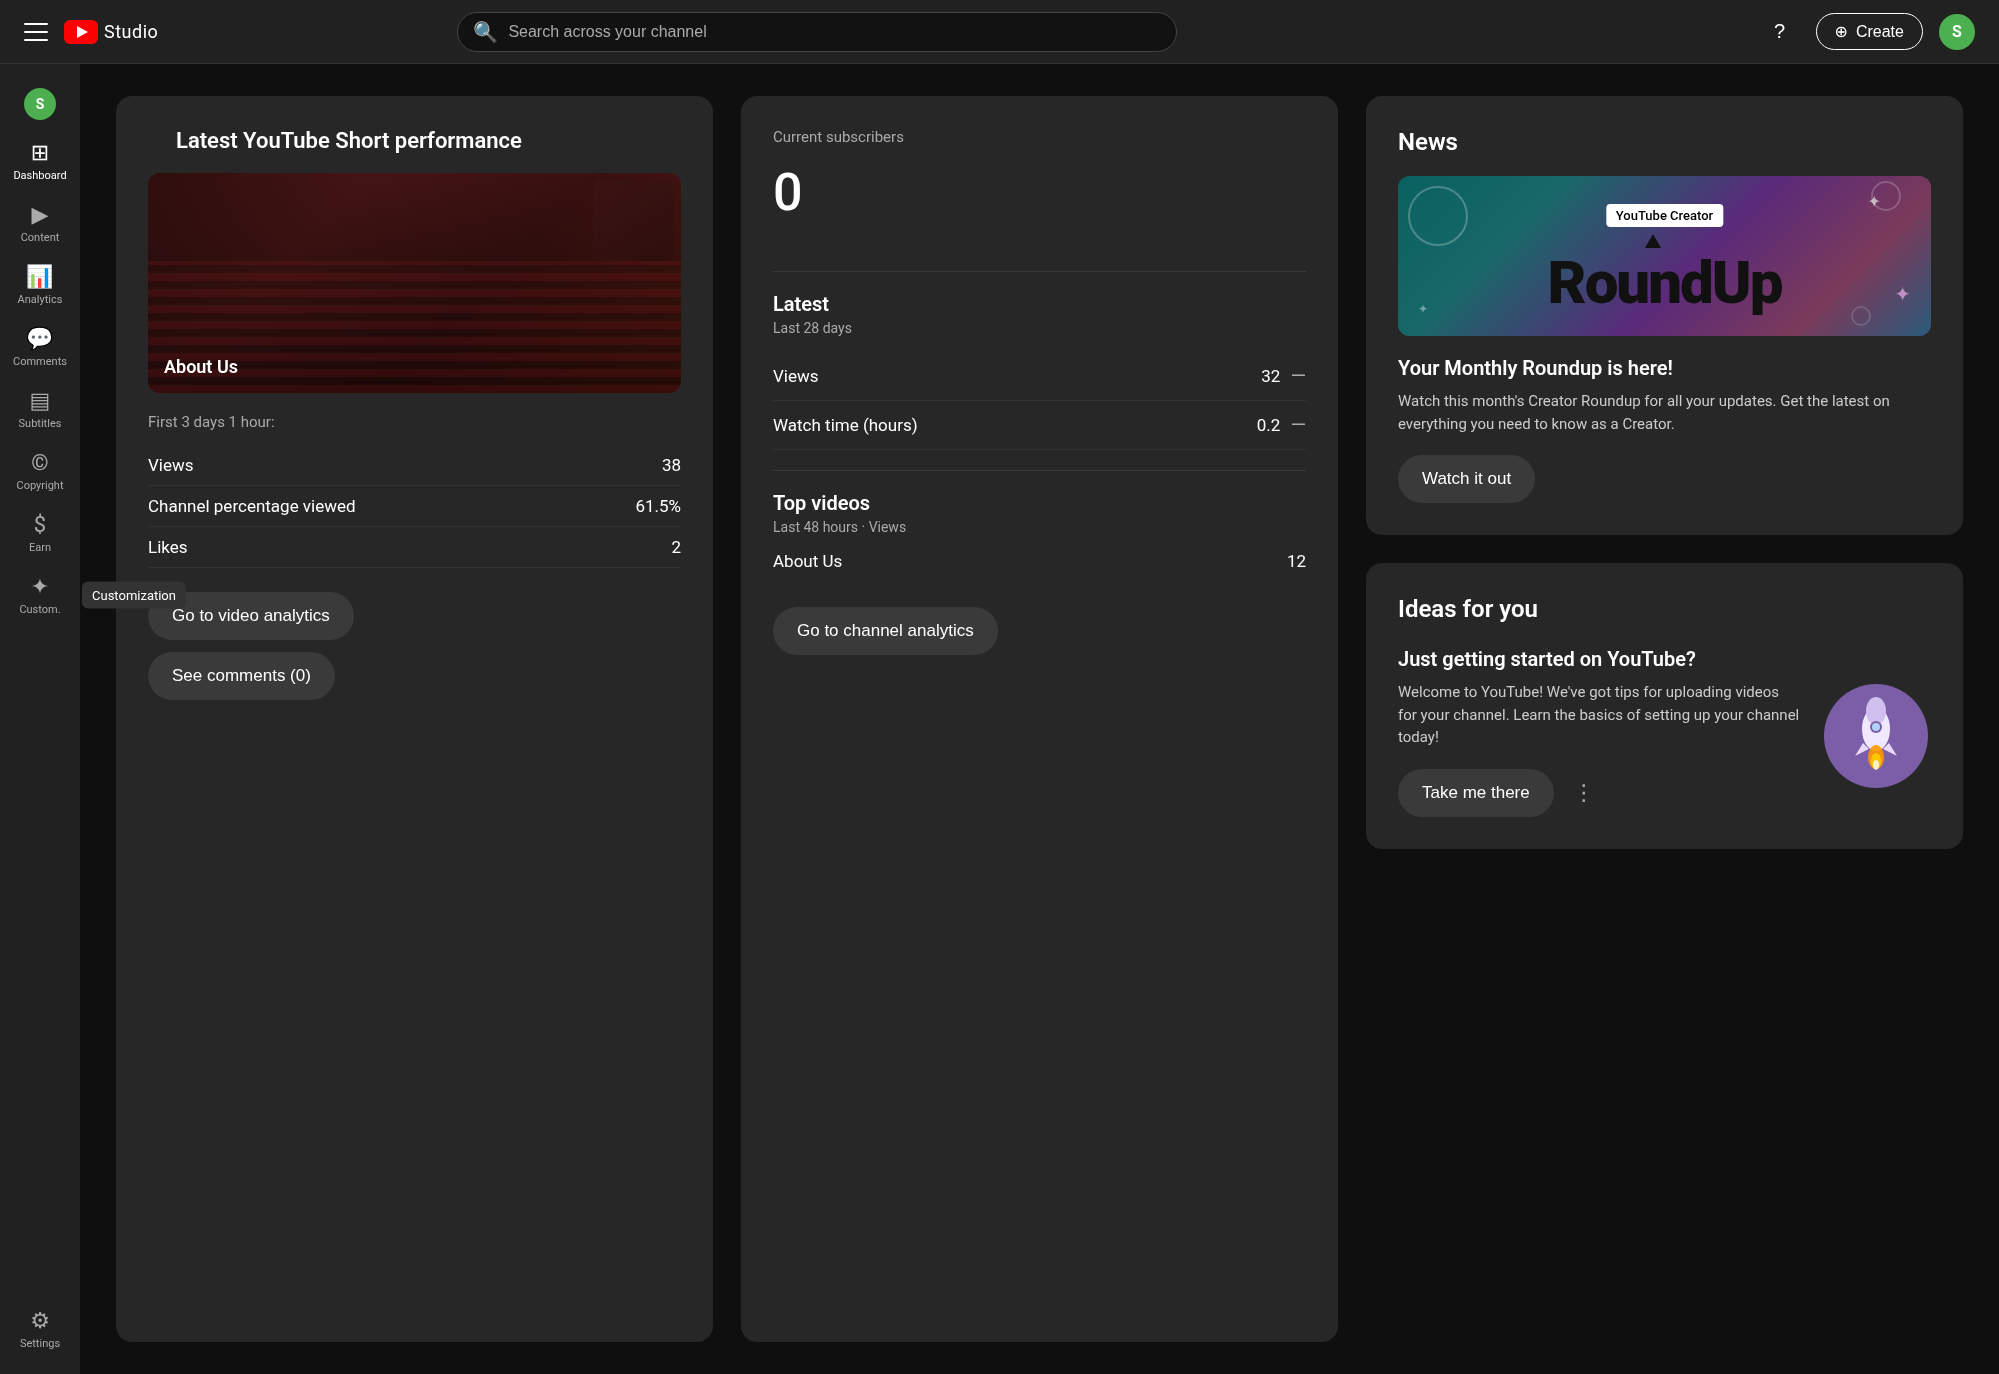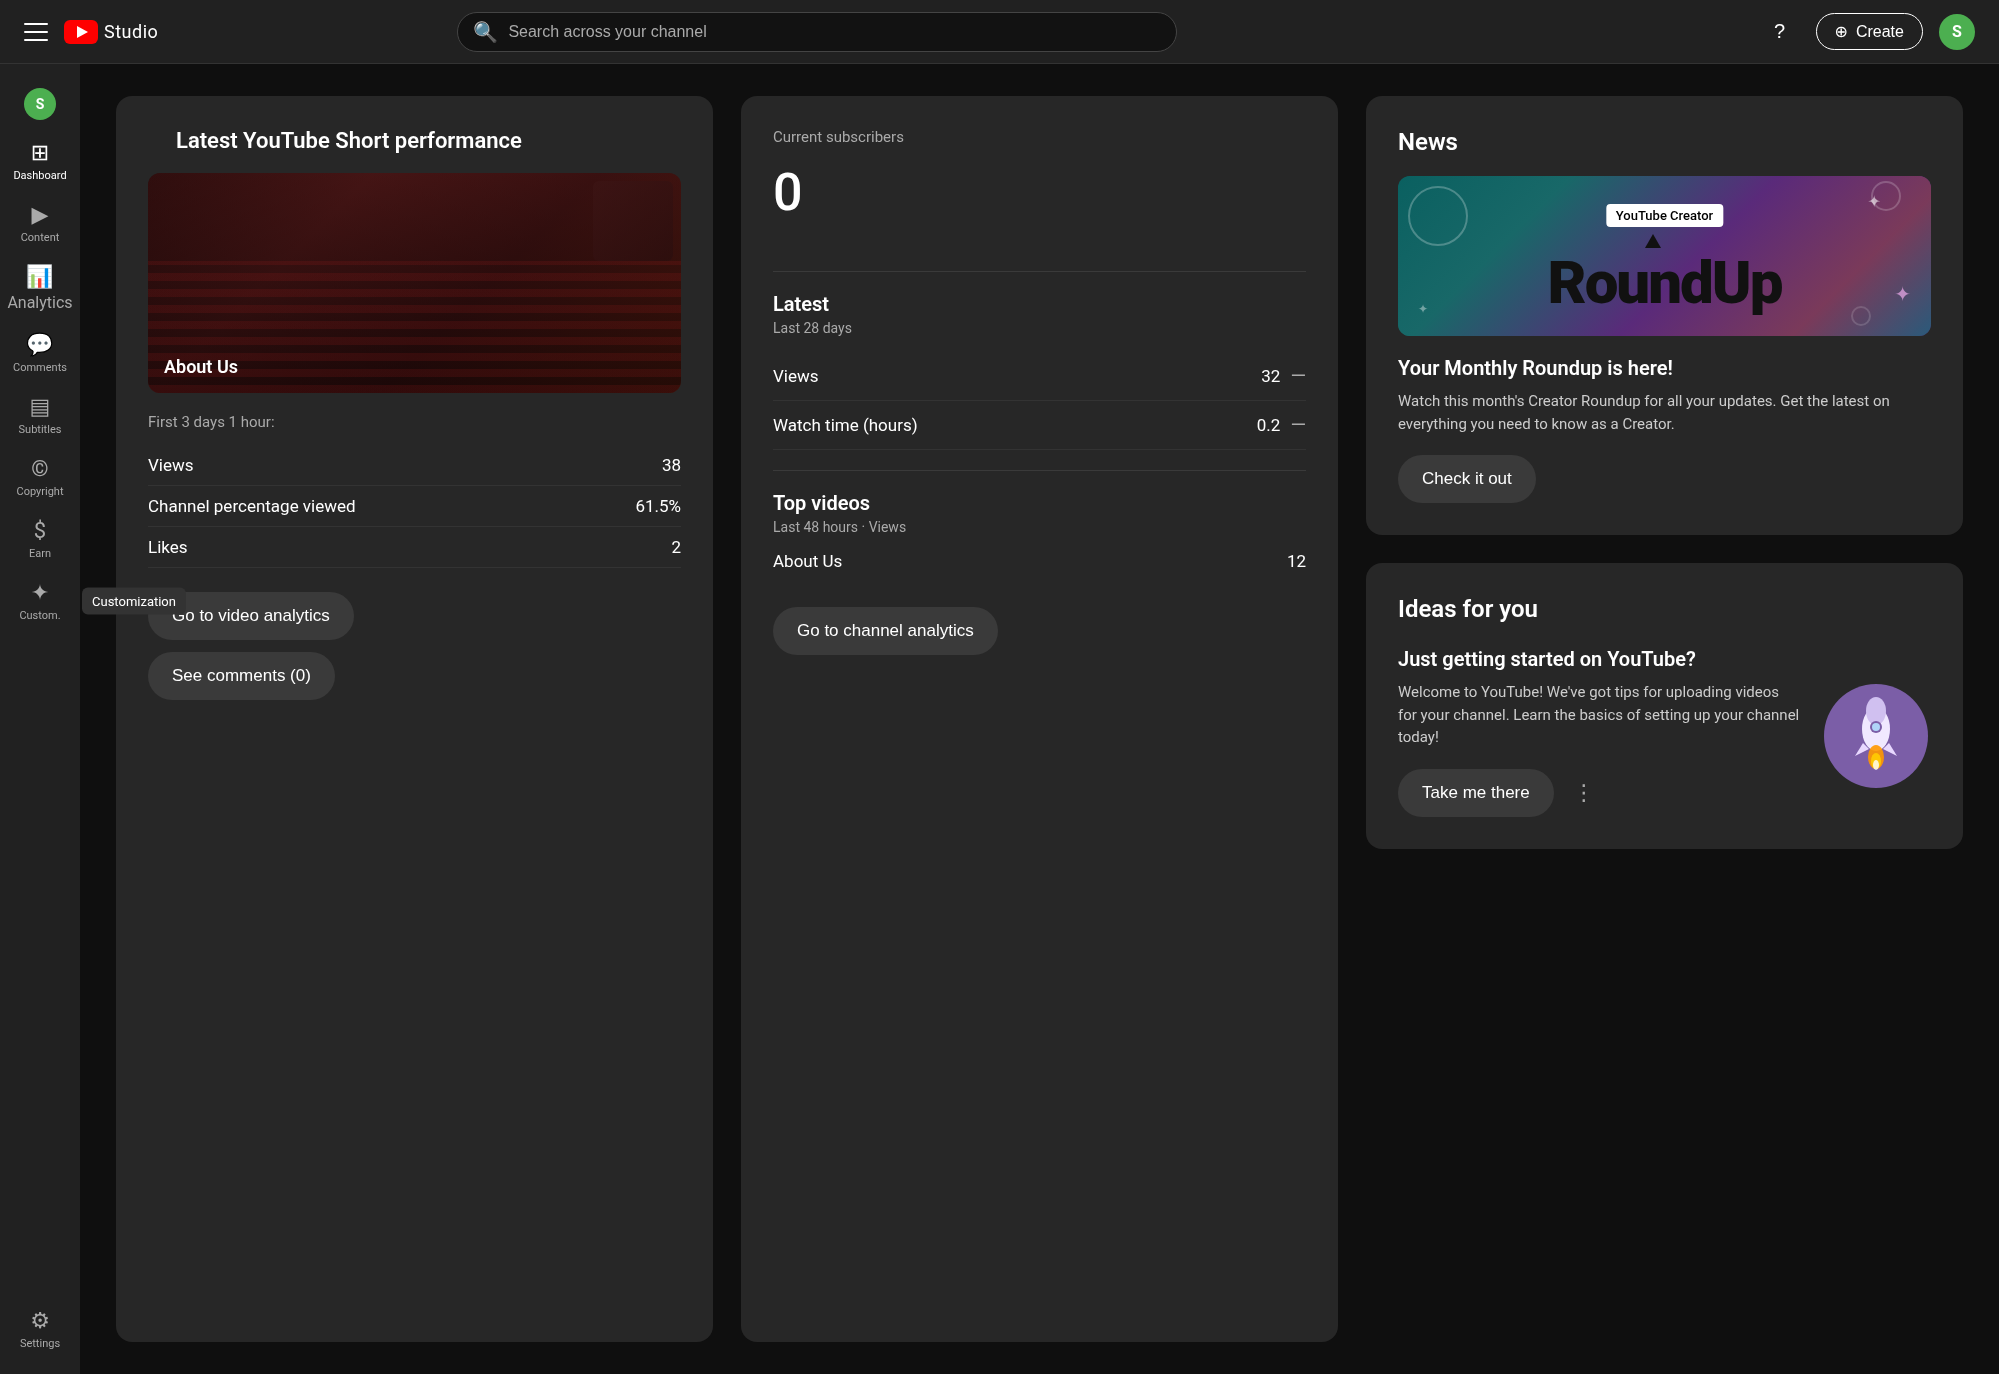--- a/index.html
+++ b/index.html
@@ -372,21 +372,21 @@
   <div class="sidebar-item active">
     <span class="sidebar-icon">⊞</span>
     <span style="font-size:11px;">Dashboard</span>
   </div>
   <div class="sidebar-item">
     <span class="sidebar-icon">▶</span>
     <span style="font-size:11px;">Content</span>
   </div>
   <div class="sidebar-item">
     <span class="sidebar-icon">📊</span>
-    <span style="font-size:16px;">Analytics</span>
+    <span style="font-size:11px;">Analytics</span>
   </div>
   <div class="sidebar-item">
     <span class="sidebar-icon">💬</span>
     <span style="font-size:11px;">Comments</span>
   </div>
   <div class="sidebar-item">
     <span class="sidebar-icon">▤</span>
     <span style="font-size:11px;">Subtitles</span>
   </div>
   <div class="sidebar-item">
@@ -496,21 +496,21 @@
         <div style="position:absolute;top:28px;left:50%;transform:translateX(-50%);background:#fff;color:#000;font-size:13px;padding:4px 10px;border-radius:4px;white-space:nowrap;font-weight:500;">YouTube Creator</div>
 
         <div style="position:absolute;top:58px;left:50%;transform:translateX(-20px);width:0;height:0;border-left:8px solid transparent;border-right:8px solid transparent;border-bottom:14px solid #111;"></div>
 
         <div style="position:absolute;bottom:18px;left:50%;transform:translateX(-50%);font-size:60px;font-weight:900;color:#111;white-space:nowrap;letter-spacing:-2px;">RoundUp</div>
 
         <span style="position:absolute;bottom:30px;right:20px;color:rgba(220,160,220,0.8);font-size:20px;">✦</span>
       </div>
       <h3 class="news-card-title">Your Monthly Roundup is here!</h3>
       <p class="news-desc">Watch this month's Creator Roundup for all your updates. Get the latest on everything you need to know as a Creator.</p>
-      <button class="check-btn">Check it out</button>
+      <button class="check-btn">Watch it out</button>
     </div>
 
     <div class="ideas-card">
       <h2 class="ideas-title">Ideas for you</h2>
       <h3 class="ideas-section-title">Just getting started on YouTube?</h3>
       <div class="ideas-content">
         <div class="ideas-text">
           <p class="ideas-desc">Welcome to YouTube! We've got tips for uploading videos for your channel. Learn the basics of setting up your channel today!</p>
           <div class="ideas-actions">
             <button class="take-btn">Take me there</button>

